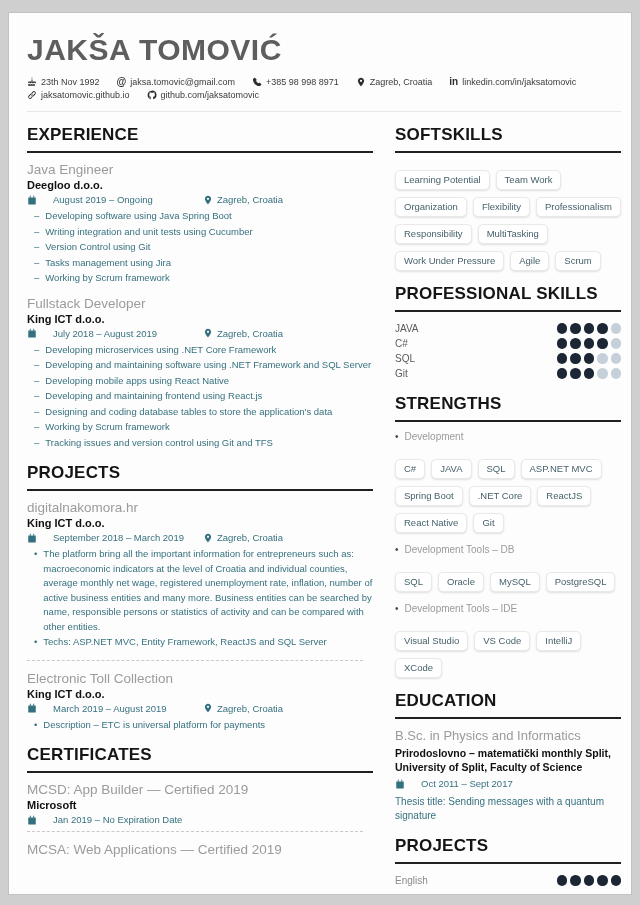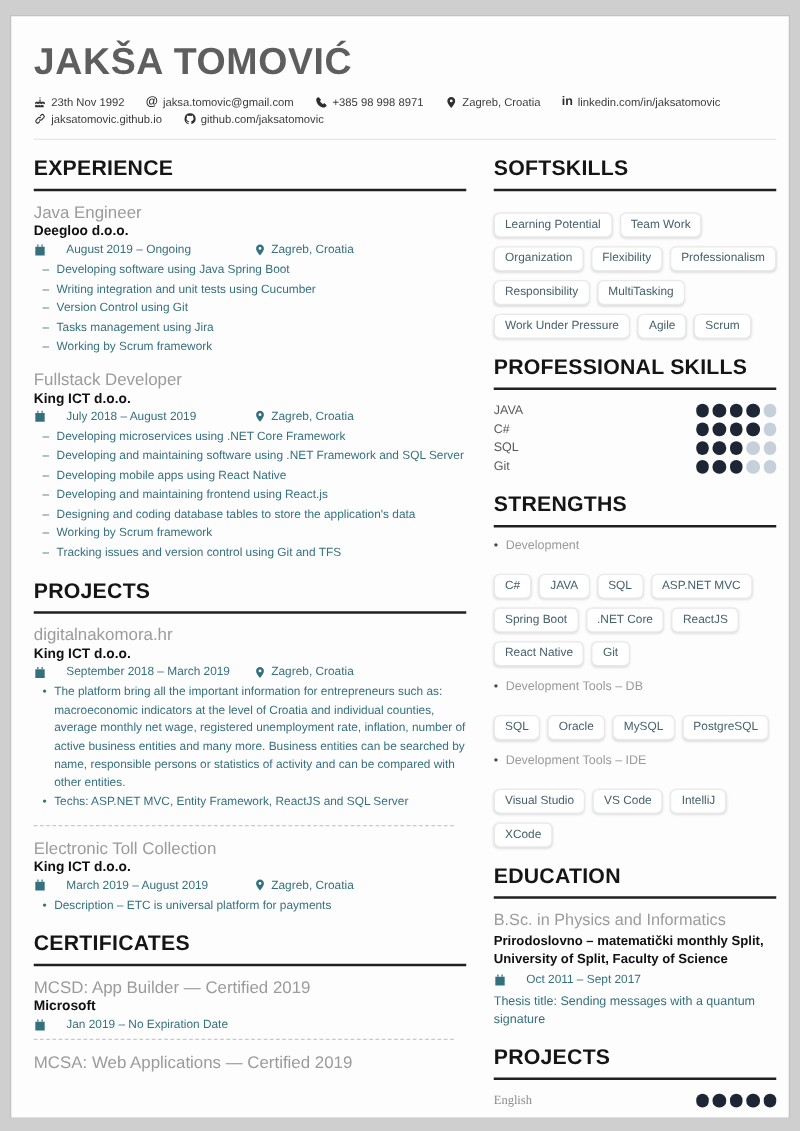--- a/index.html
+++ b/index.html
@@ -53,21 +53,21 @@
   .skills-block{margin:2px 0 8px;}
 
   .group-label{display:flex;gap:6px;font-size:10px;color:#9a9a9a;margin:4px 0 4px;}
   .group-label::before{content:"•";color:#4a4a4a;}
 
   
   .degree{font-size:13px;font-weight:normal;color:#9b9b9b;margin:0 0 3px;}
   .school{font-size:10.5px;font-weight:bold;color:#101010;line-height:14px;margin:0 0 4px;}
   .thesis{font-size:10px;color:#35707e;line-height:14px;margin:6px 0 8px;}
 
-  .lang-name{color:#8b8b8b;font-family:Liberation Serif, serif;}
+  .lang-name{color:#8b8b8b;}
 </style>
 </head>
 <body>
 
 <div class="canvas">
   <div class="page">
 
     <header>
       <h1 class="name">JAKŠA TOMOVIĆ</h1>
       <div class="contact-rows">

